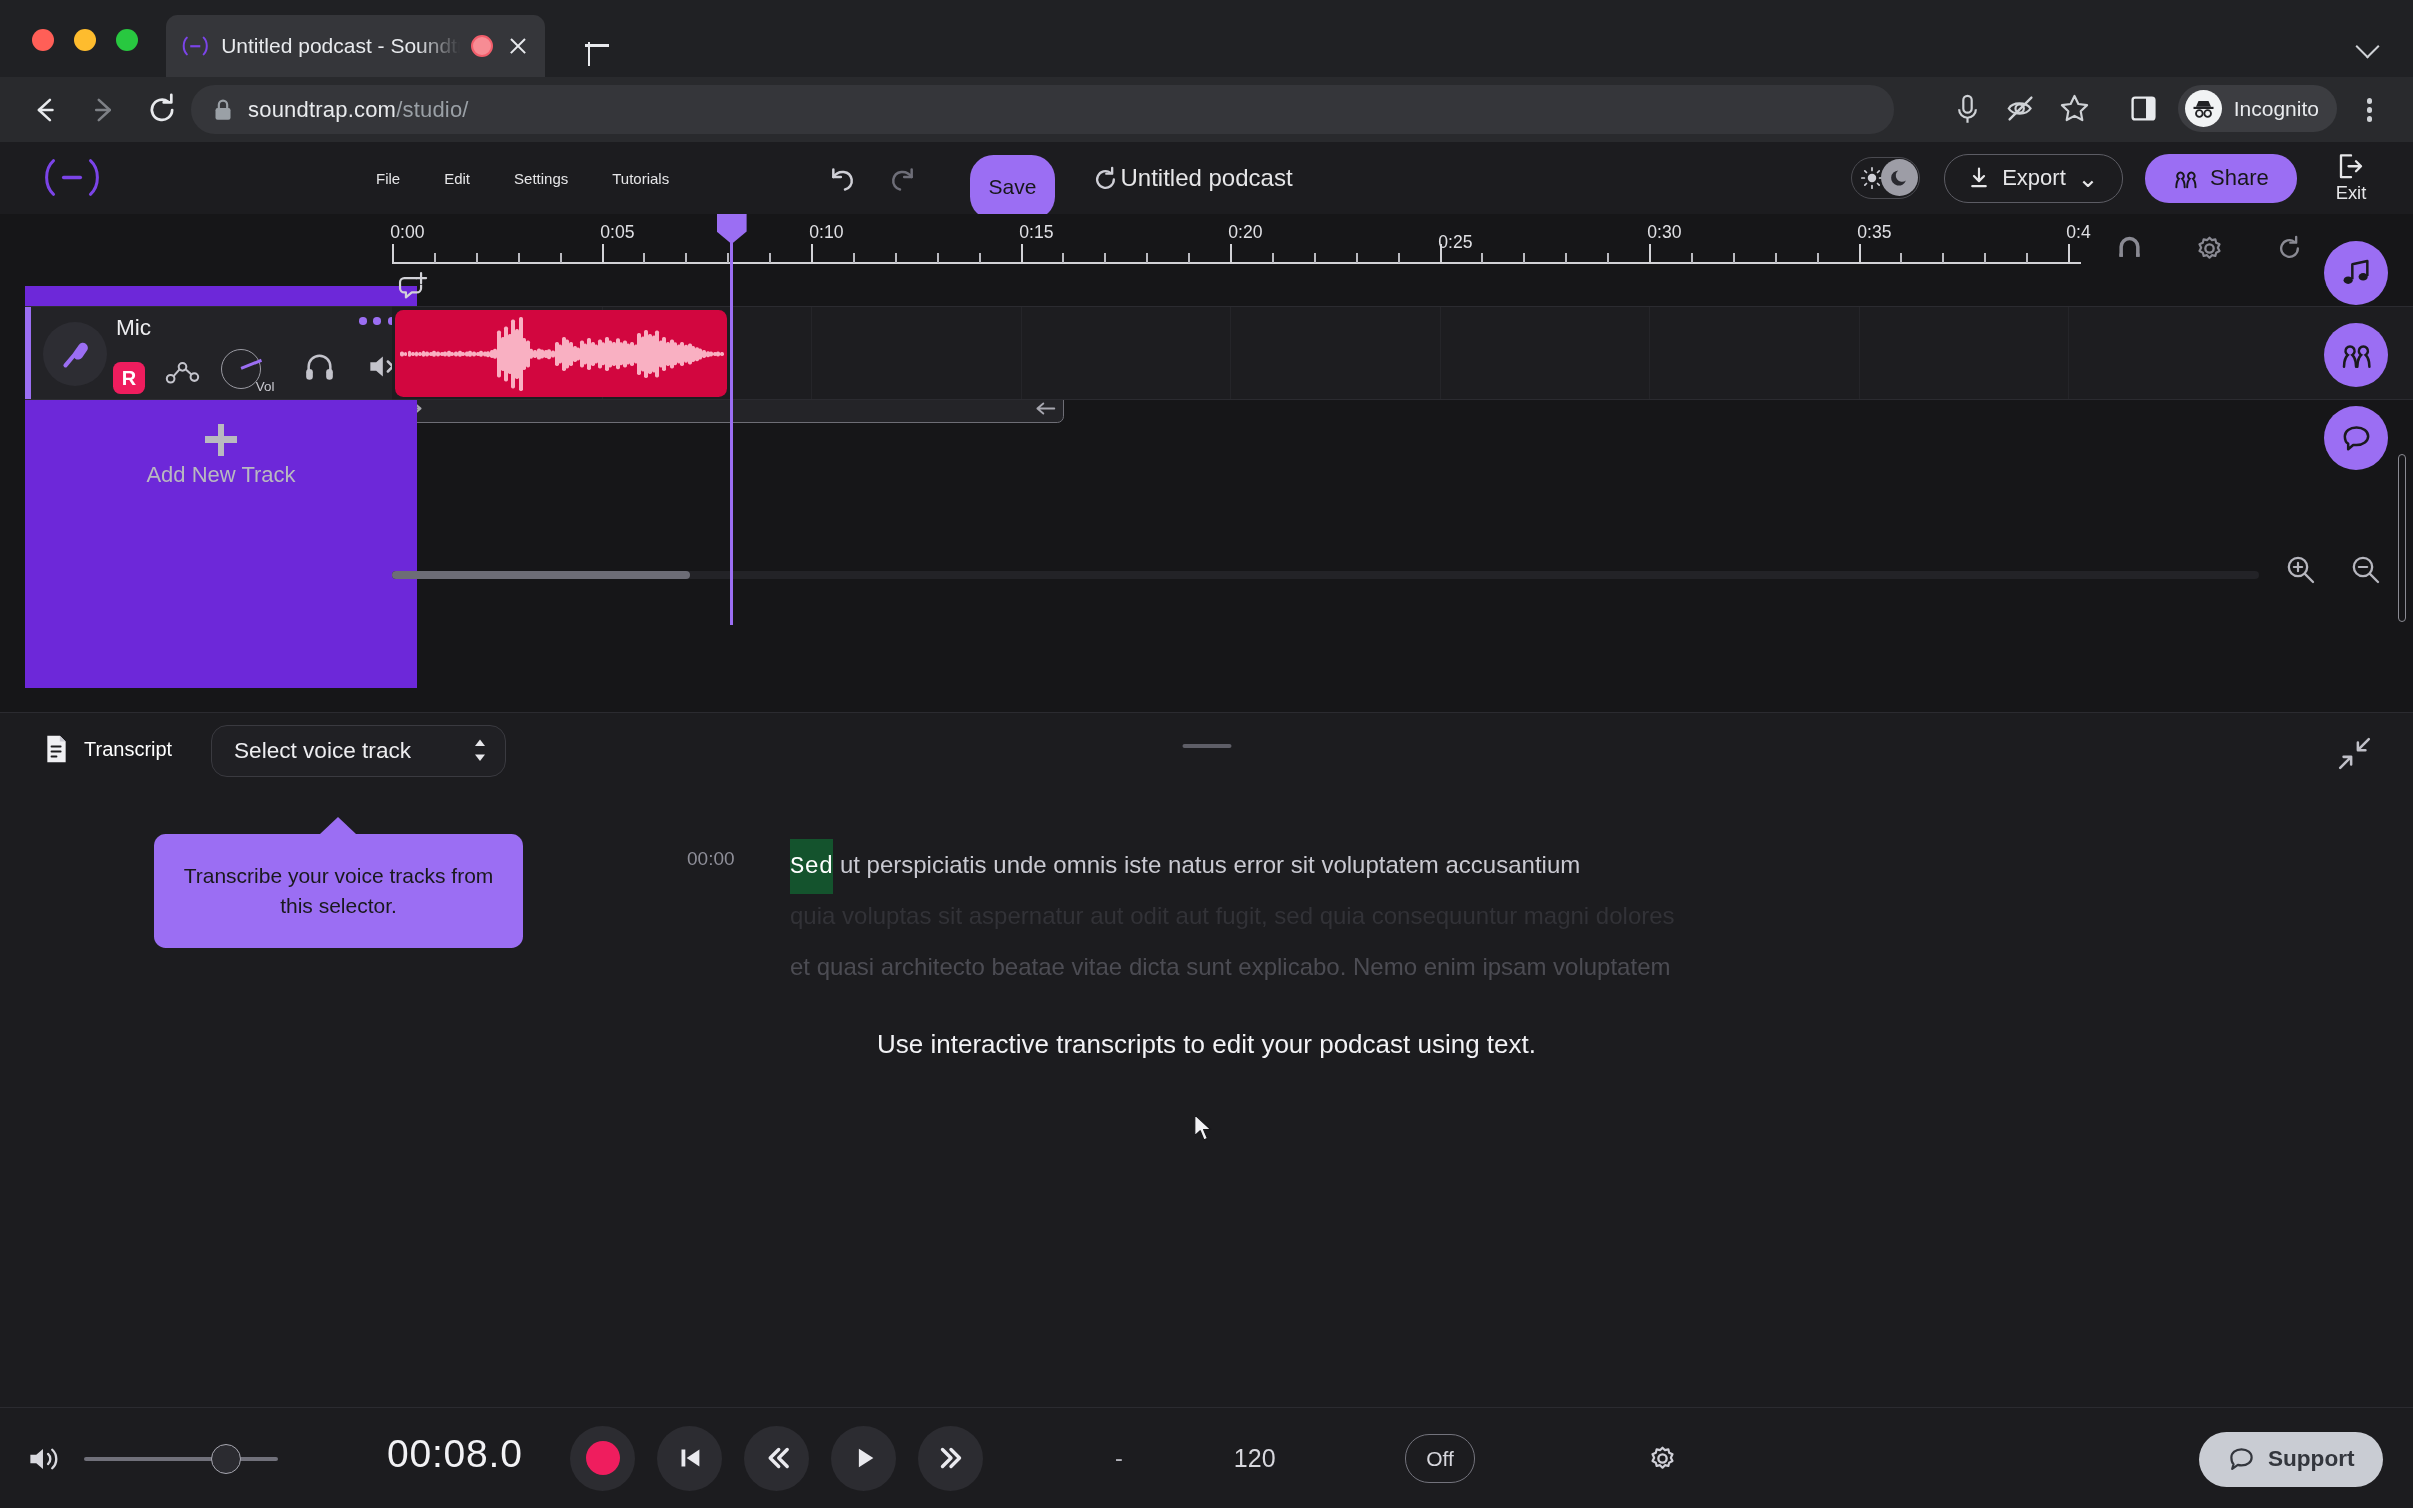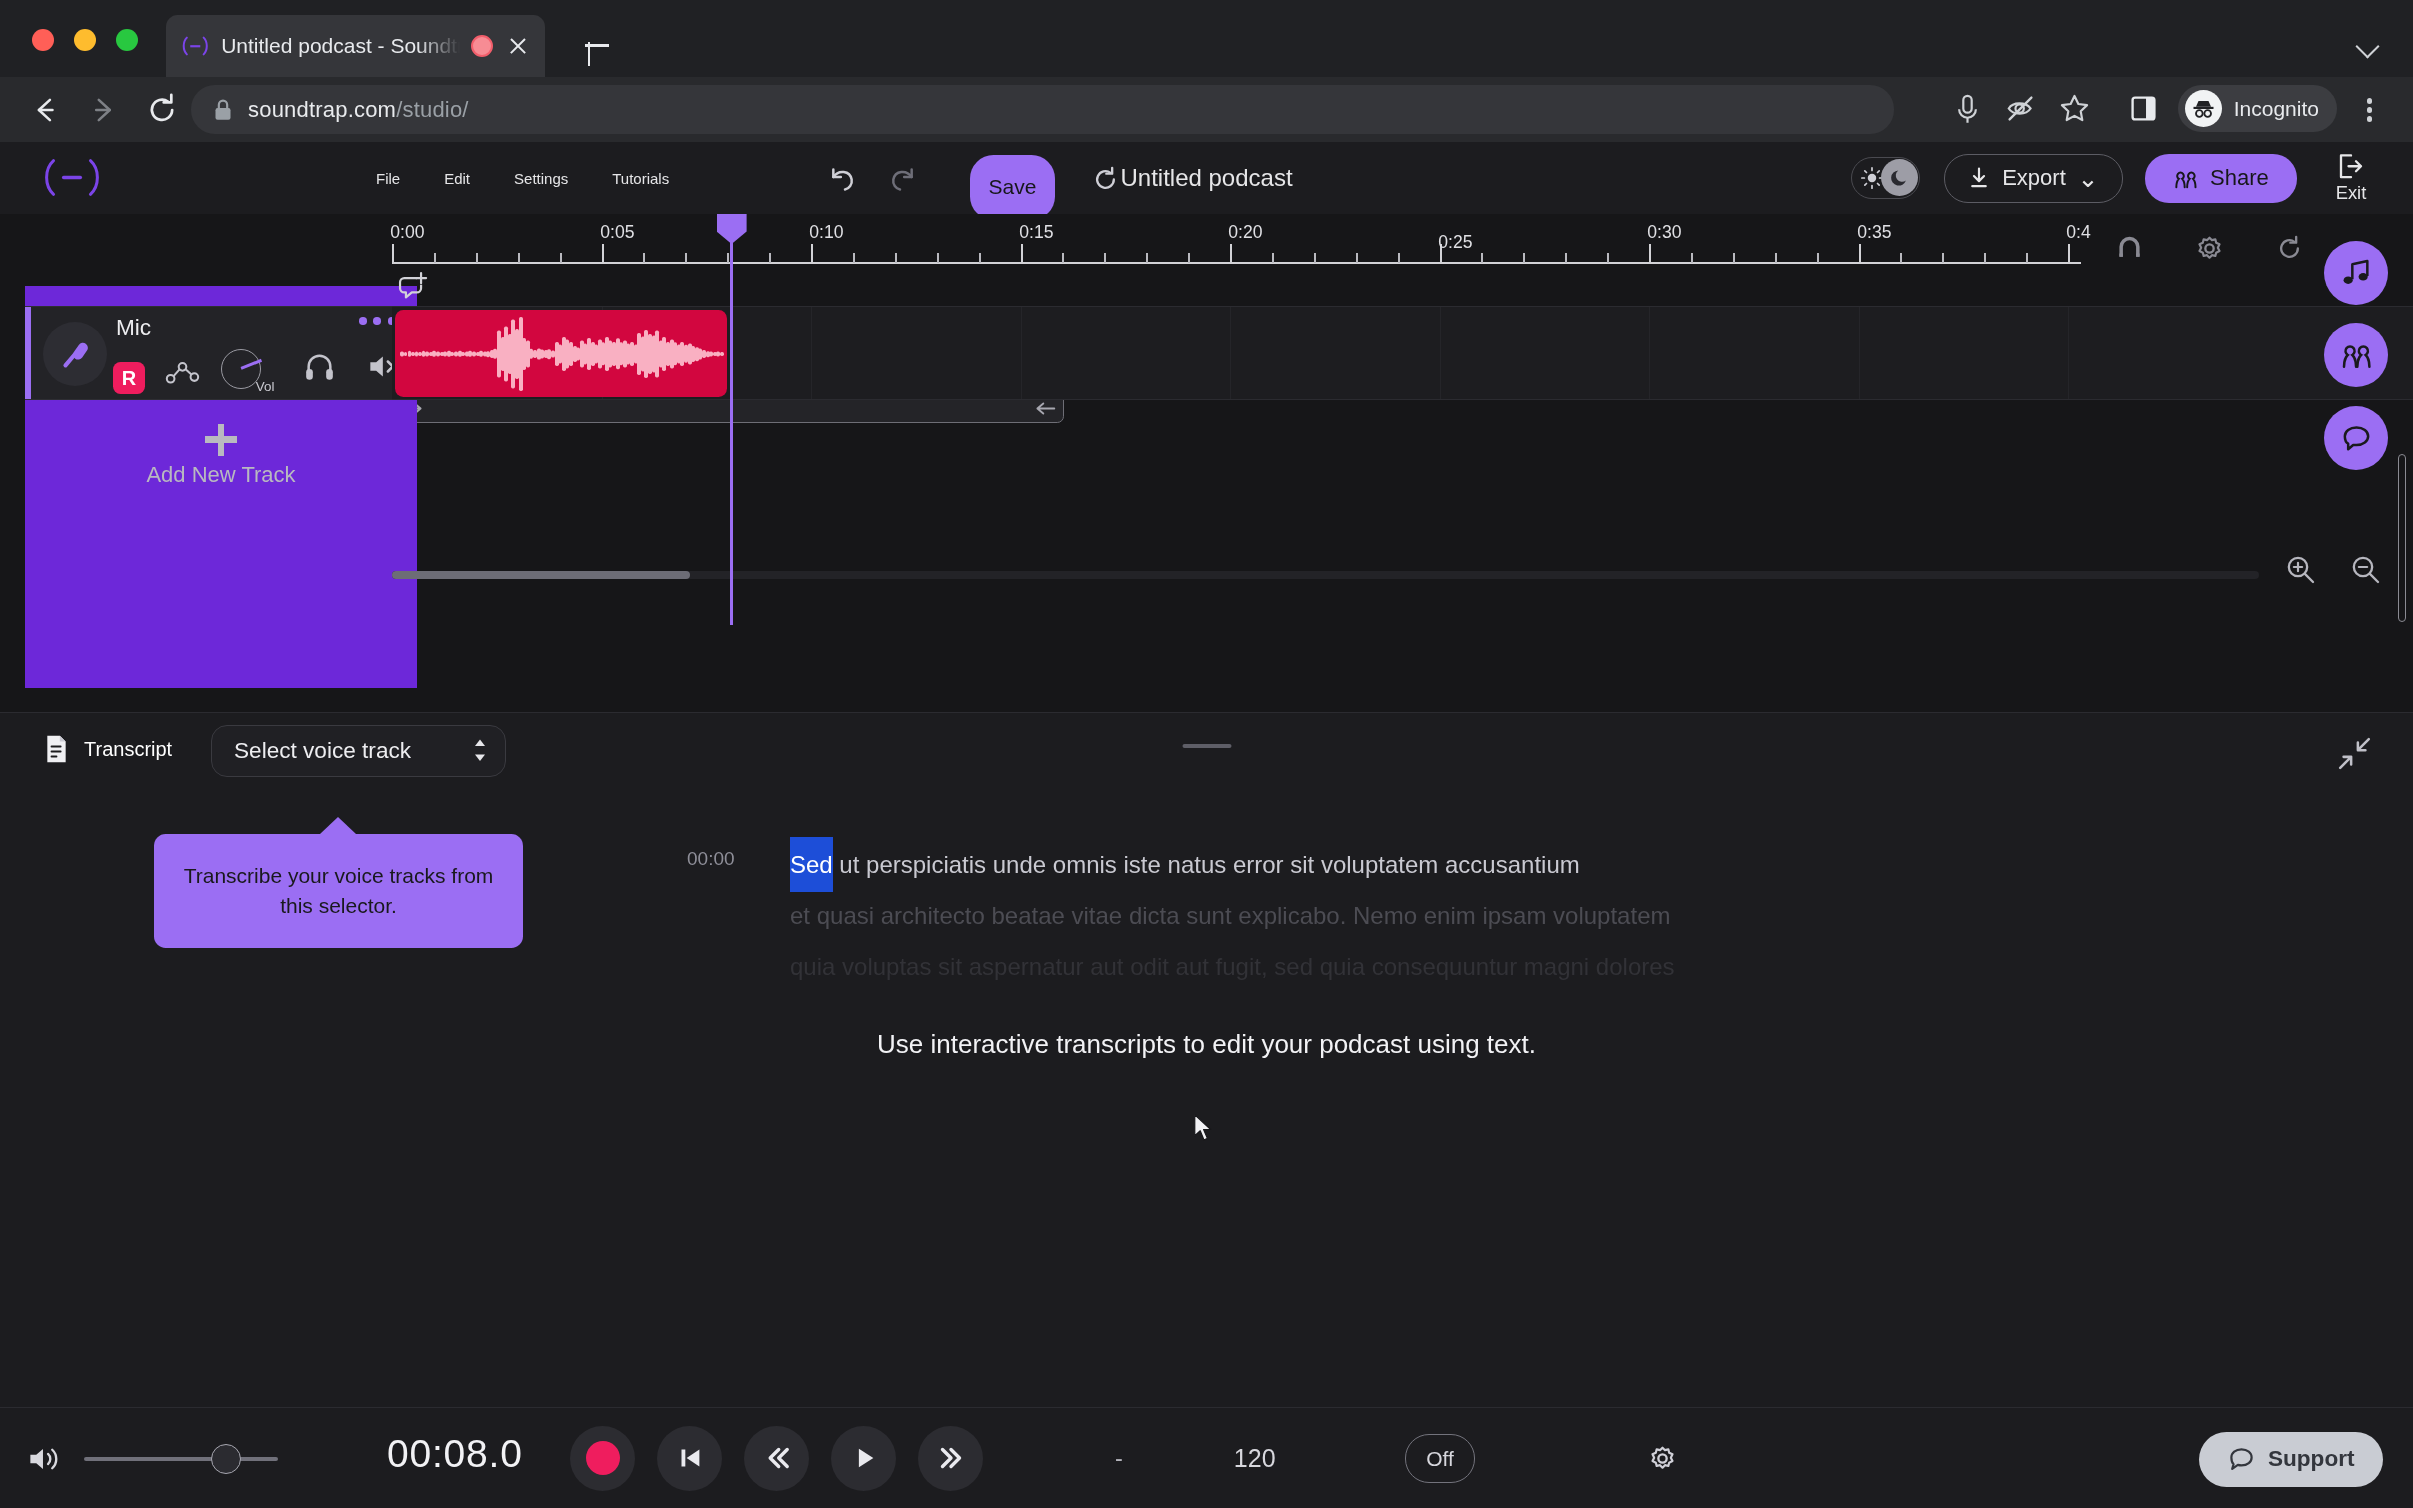--- a/index.html
+++ b/index.html
@@ -304,21 +304,21 @@
   .tr-time {
     position: absolute; left: 687px; top: 9.2px; color: #8e8e98; font-size: 19px;
   }
   .tr-text {
     position: absolute; left: 790px; top: 0; color: #c9c9d1; font-size: 24px; line-height: 51px;
     white-space: nowrap; cursor: text;
   }
   .tr-text.l2 { color: #b0b0b8; }
   .tr-text.l3 { color: #4c4c53; }
   .tr-text.l4 { color: #323237; }
-  .tr-sel { background: #1d4ed8; color: #ffffff; padding: 14px 0; }
+  .tr-sel { background: #14532d; color: #ffffff; padding: 14px 0; font-family: Liberation Mono, monospace; }
 
   .overlay-msg {
     position: absolute; left: 50%; top: 887px; transform: translateX(-50%);
     color: #f2f2f5; font-size: 26px; white-space: nowrap; z-index: 20;
   }
 
   .cursor { position: absolute; left: 1193px; top: 972px; width: 22px; height: 28.5px; z-index: 60; }
 
   
   .transport {
@@ -911,24 +911,24 @@
           </svg>
         </div>
       </div>
 
       <div class="tr-body">
         <div class="tr-line">
           <span class="tr-time">00:00</span>
           <span class="tr-text"><span class="tr-sel">Sed</span><span> ut perspiciatis unde omnis iste natus error sit voluptatem accusantium</span></span>
         </div>
         <div class="tr-line">
+          <span class="tr-text l4">quia voluptas sit aspernatur aut odit aut fugit, sed quia consequuntur magni dolores</span>
+        </div>
+        <div class="tr-line">
           <span class="tr-text l3">et quasi architecto beatae vitae dicta sunt explicabo. Nemo enim ipsam voluptatem</span>
-        </div>
-        <div class="tr-line">
-          <span class="tr-text l4">quia voluptas sit aspernatur aut odit aut fugit, sed quia consequuntur magni dolores</span>
         </div>
       </div>
     </div>
 
     <div class="tooltip">
       <p>Transcribe your voice tracks from this selector.</p>
     </div>
 
     <div class="overlay-msg">Use interactive transcripts to edit your podcast using text.</div>
 

